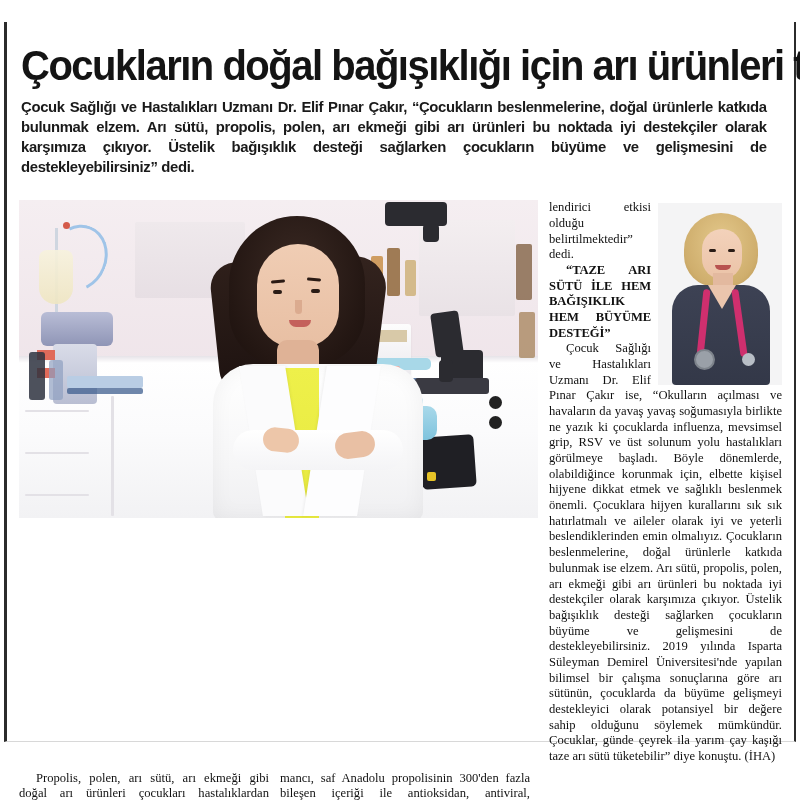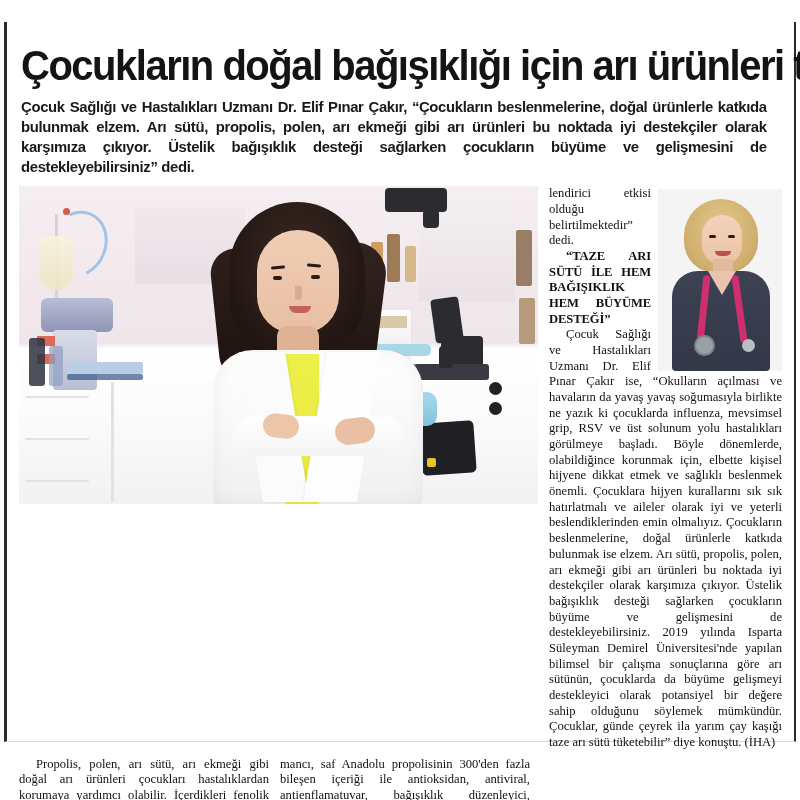--- a/index.html
+++ b/index.html
@@ -61,21 +61,21 @@
     color: #1a1a1a;
     margin: 11px 4px 0 4px;
     text-align: justify;
     transform: scaleX(0.985);
     transform-origin: left top;
   }
 
   
   .upper {
     display: flex;
-    margin-top: 9px;
+    margin-top: 23px;
     align-items: flex-start;
   }
 
   .photo-main {
     position: relative;
     width: 519px;
     height: 318px;
     flex: 0 0 519px;
     overflow: hidden;
     background: #efe7ea;

